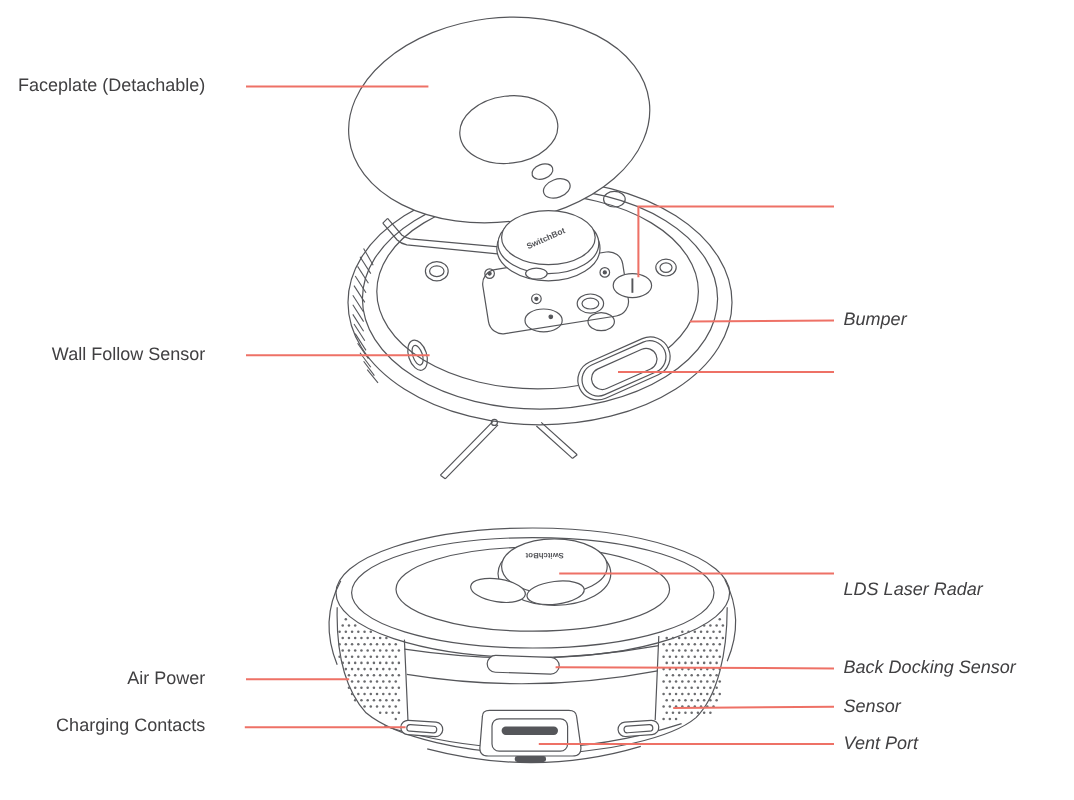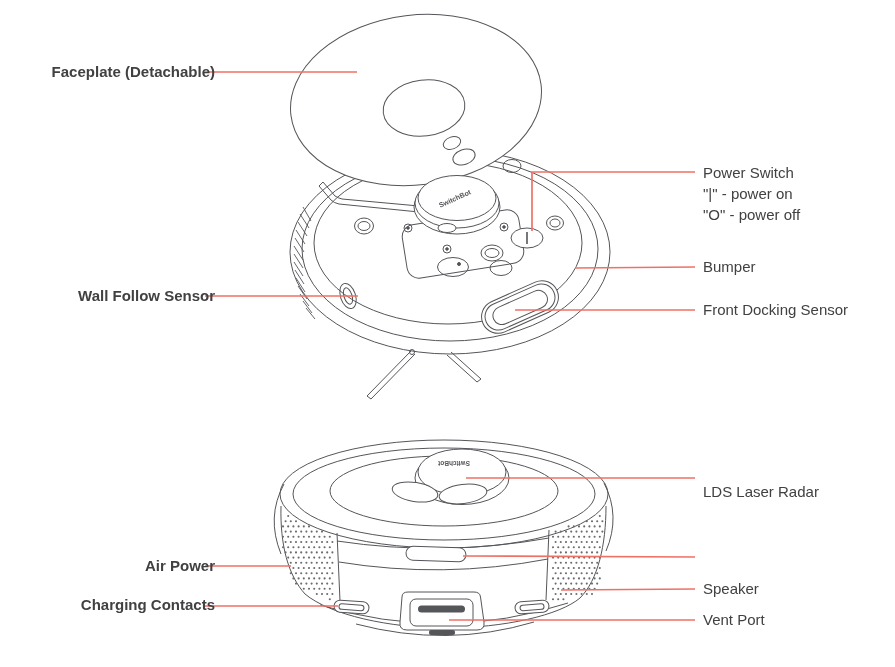--- a/index.html
+++ b/index.html
@@ -12,22 +12,22 @@
   }
   #artwork{position:absolute;left:0;top:0;}
   .lbl{
     position:absolute;
     font-size:15px;
     color:#414042;
     white-space:nowrap;
     transform:translateY(-50%);
     line-height:1.2;
   }
-  .lbl.left{right:680px;text-align:right;font-weight:bold;}
-  .lbl.right{left:703px;text-align:right;}
+  .lbl.left{right:724px;text-align:right;}
+  .lbl.right{left:703px;text-align:right;font-style:italic;}
   .lbl-block{
     position:absolute;
     left:703px;
     font-size:15px;
     color:#414042;
     white-space:nowrap;
     line-height:21px;
   }
 </style>
 </head>
@@ -444,27 +444,22 @@
       <line x1="561" y1="590" x2="695" y2="589"></line>
       <line x1="449" y1="620" x2="695" y2="620"></line>
       <line x1="205" y1="566" x2="291" y2="566"></line>
       <line x1="204" y1="606" x2="338" y2="606"></line>
     </g>
   </svg>
 
   <div class="lbl left" style="top:72px">Faceplate (Detachable)</div>
   <div class="lbl left" style="top:296px">Wall Follow Sensor</div>
 
-  <div class="lbl-block" style="top:162px">
-    <div>Power Switch</div>
-    <div>"|" - power on</div>
-    <div>"O" - power off</div>
-  </div>
 
   <div class="lbl right" style="top:267px">Bumper</div>
-  <div class="lbl right" style="top:310px">Front Docking Sensor</div>
   <div class="lbl right" style="top:492px">LDS Laser Radar</div>
-  <div class="lbl right" style="top:589px">Speaker</div>
+  <div class="lbl right" style="top:557px">Back Docking Sensor</div>
+  <div class="lbl right" style="top:589px">Sensor</div>
   <div class="lbl right" style="top:620px">Vent Port</div>
   <div class="lbl left" style="top:566px">Air Power</div>
   <div class="lbl left" style="top:605px">Charging Contacts</div>
 
 </div>
 
 </body></html>

